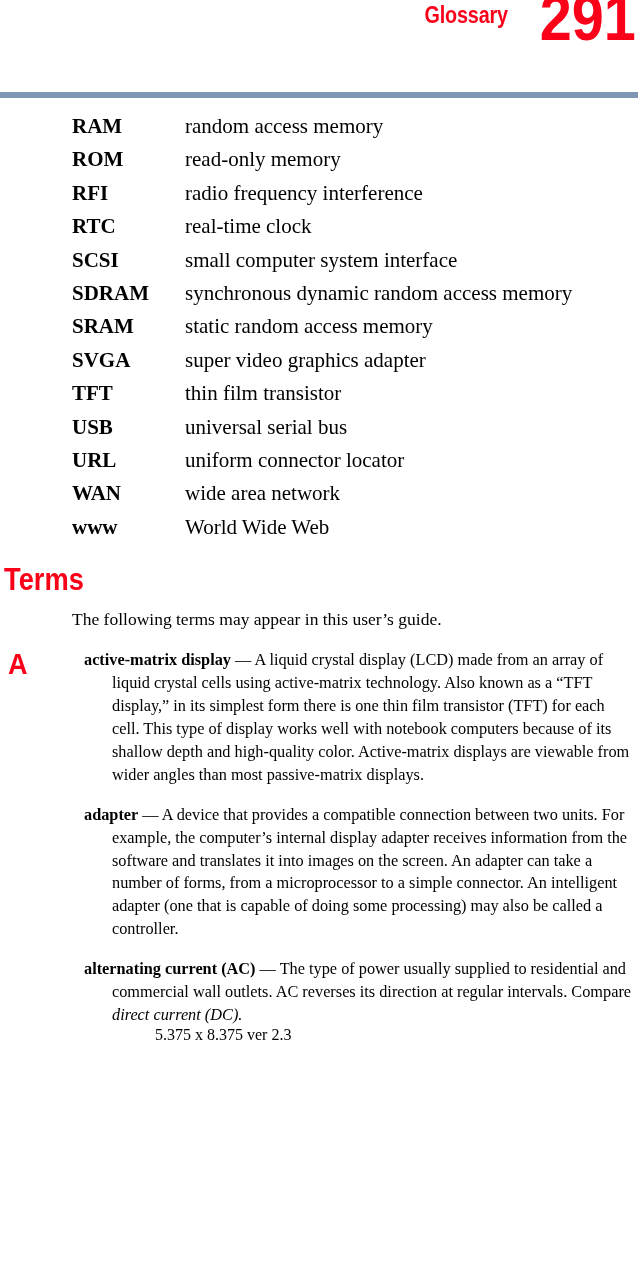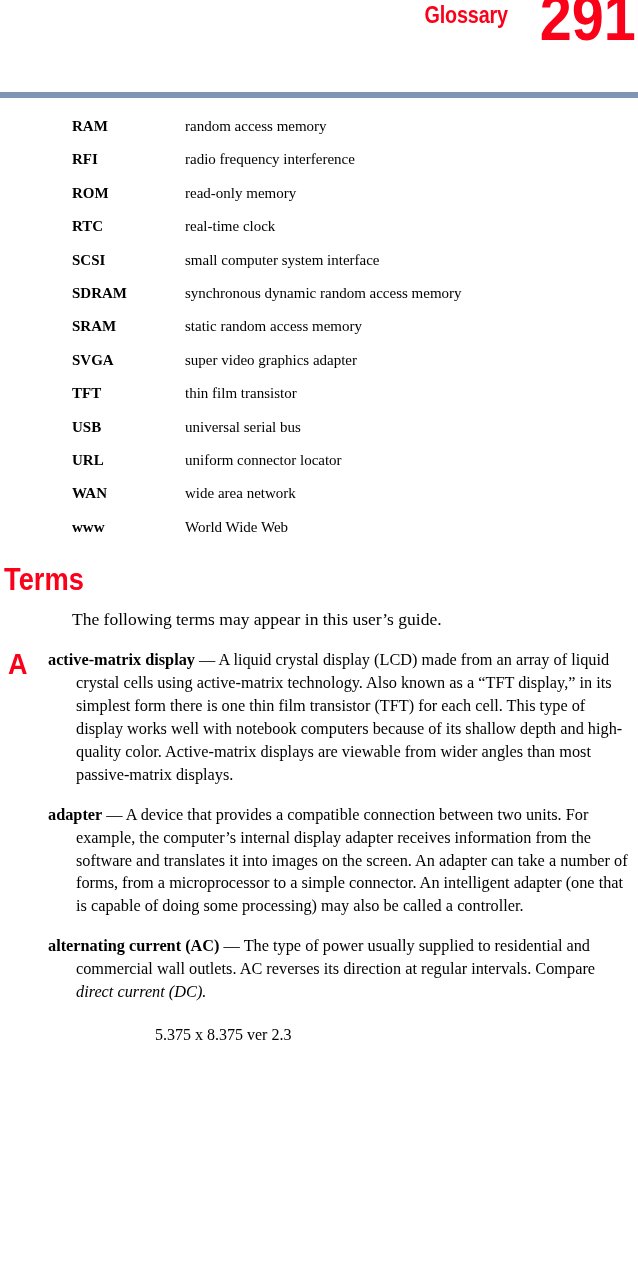--- a/index.html
+++ b/index.html
@@ -75,21 +75,21 @@
 
   
   .acronyms {
     margin: 0;
     padding: 0;
     list-style: none;
   }
   .acronym-row {
     display: flex;
     align-items: center;
-    font-size: 15px;
+    font-size: 21px;
     line-height: 33.4px;
     padding-left: 72px;
   }
   .acronym-term {
     font-weight: bold;
     width: 113px;
     flex: 0 0 113px;
     white-space: nowrap;
   }
   .acronym-def {
@@ -131,21 +131,21 @@
     font-size: 30px;
     line-height: 30px;
     color: #fa0019;
     transform: scaleX(0.9);
     transform-origin: left top;
   }
   .entry {
     font-size: 16.3px;
     line-height: 22.9px;
     margin: 0 0 17px 0;
-    padding-left: 76px;
+    padding-left: 112px;
     padding-right: 4px;
     text-indent: -28px;
     text-align: left;
   }
   .entry:last-child {
     margin-bottom: 16px;
   }
   .entry b {
     font-weight: bold;
   }
@@ -179,26 +179,26 @@
   <div class="header-rule"></div>
 
   <div class="content">
 
     <ul class="acronyms" id="acronym-list">
         <li class="acronym-row">
           <span class="acronym-term">RAM</span>
           <span class="acronym-def">random access memory</span>
         </li>
         <li class="acronym-row">
+          <span class="acronym-term">ROM</span>
+          <span class="acronym-def">read-only memory</span>
+        </li>
+        <li class="acronym-row">
           <span class="acronym-term">RFI</span>
           <span class="acronym-def">radio frequency interference</span>
-        </li>
-        <li class="acronym-row">
-          <span class="acronym-term">ROM</span>
-          <span class="acronym-def">read-only memory</span>
         </li>
         <li class="acronym-row">
           <span class="acronym-term">RTC</span>
           <span class="acronym-def">real-time clock</span>
         </li>
         <li class="acronym-row">
           <span class="acronym-term">SCSI</span>
           <span class="acronym-def">small computer system interface</span>
         </li>
         <li class="acronym-row">

